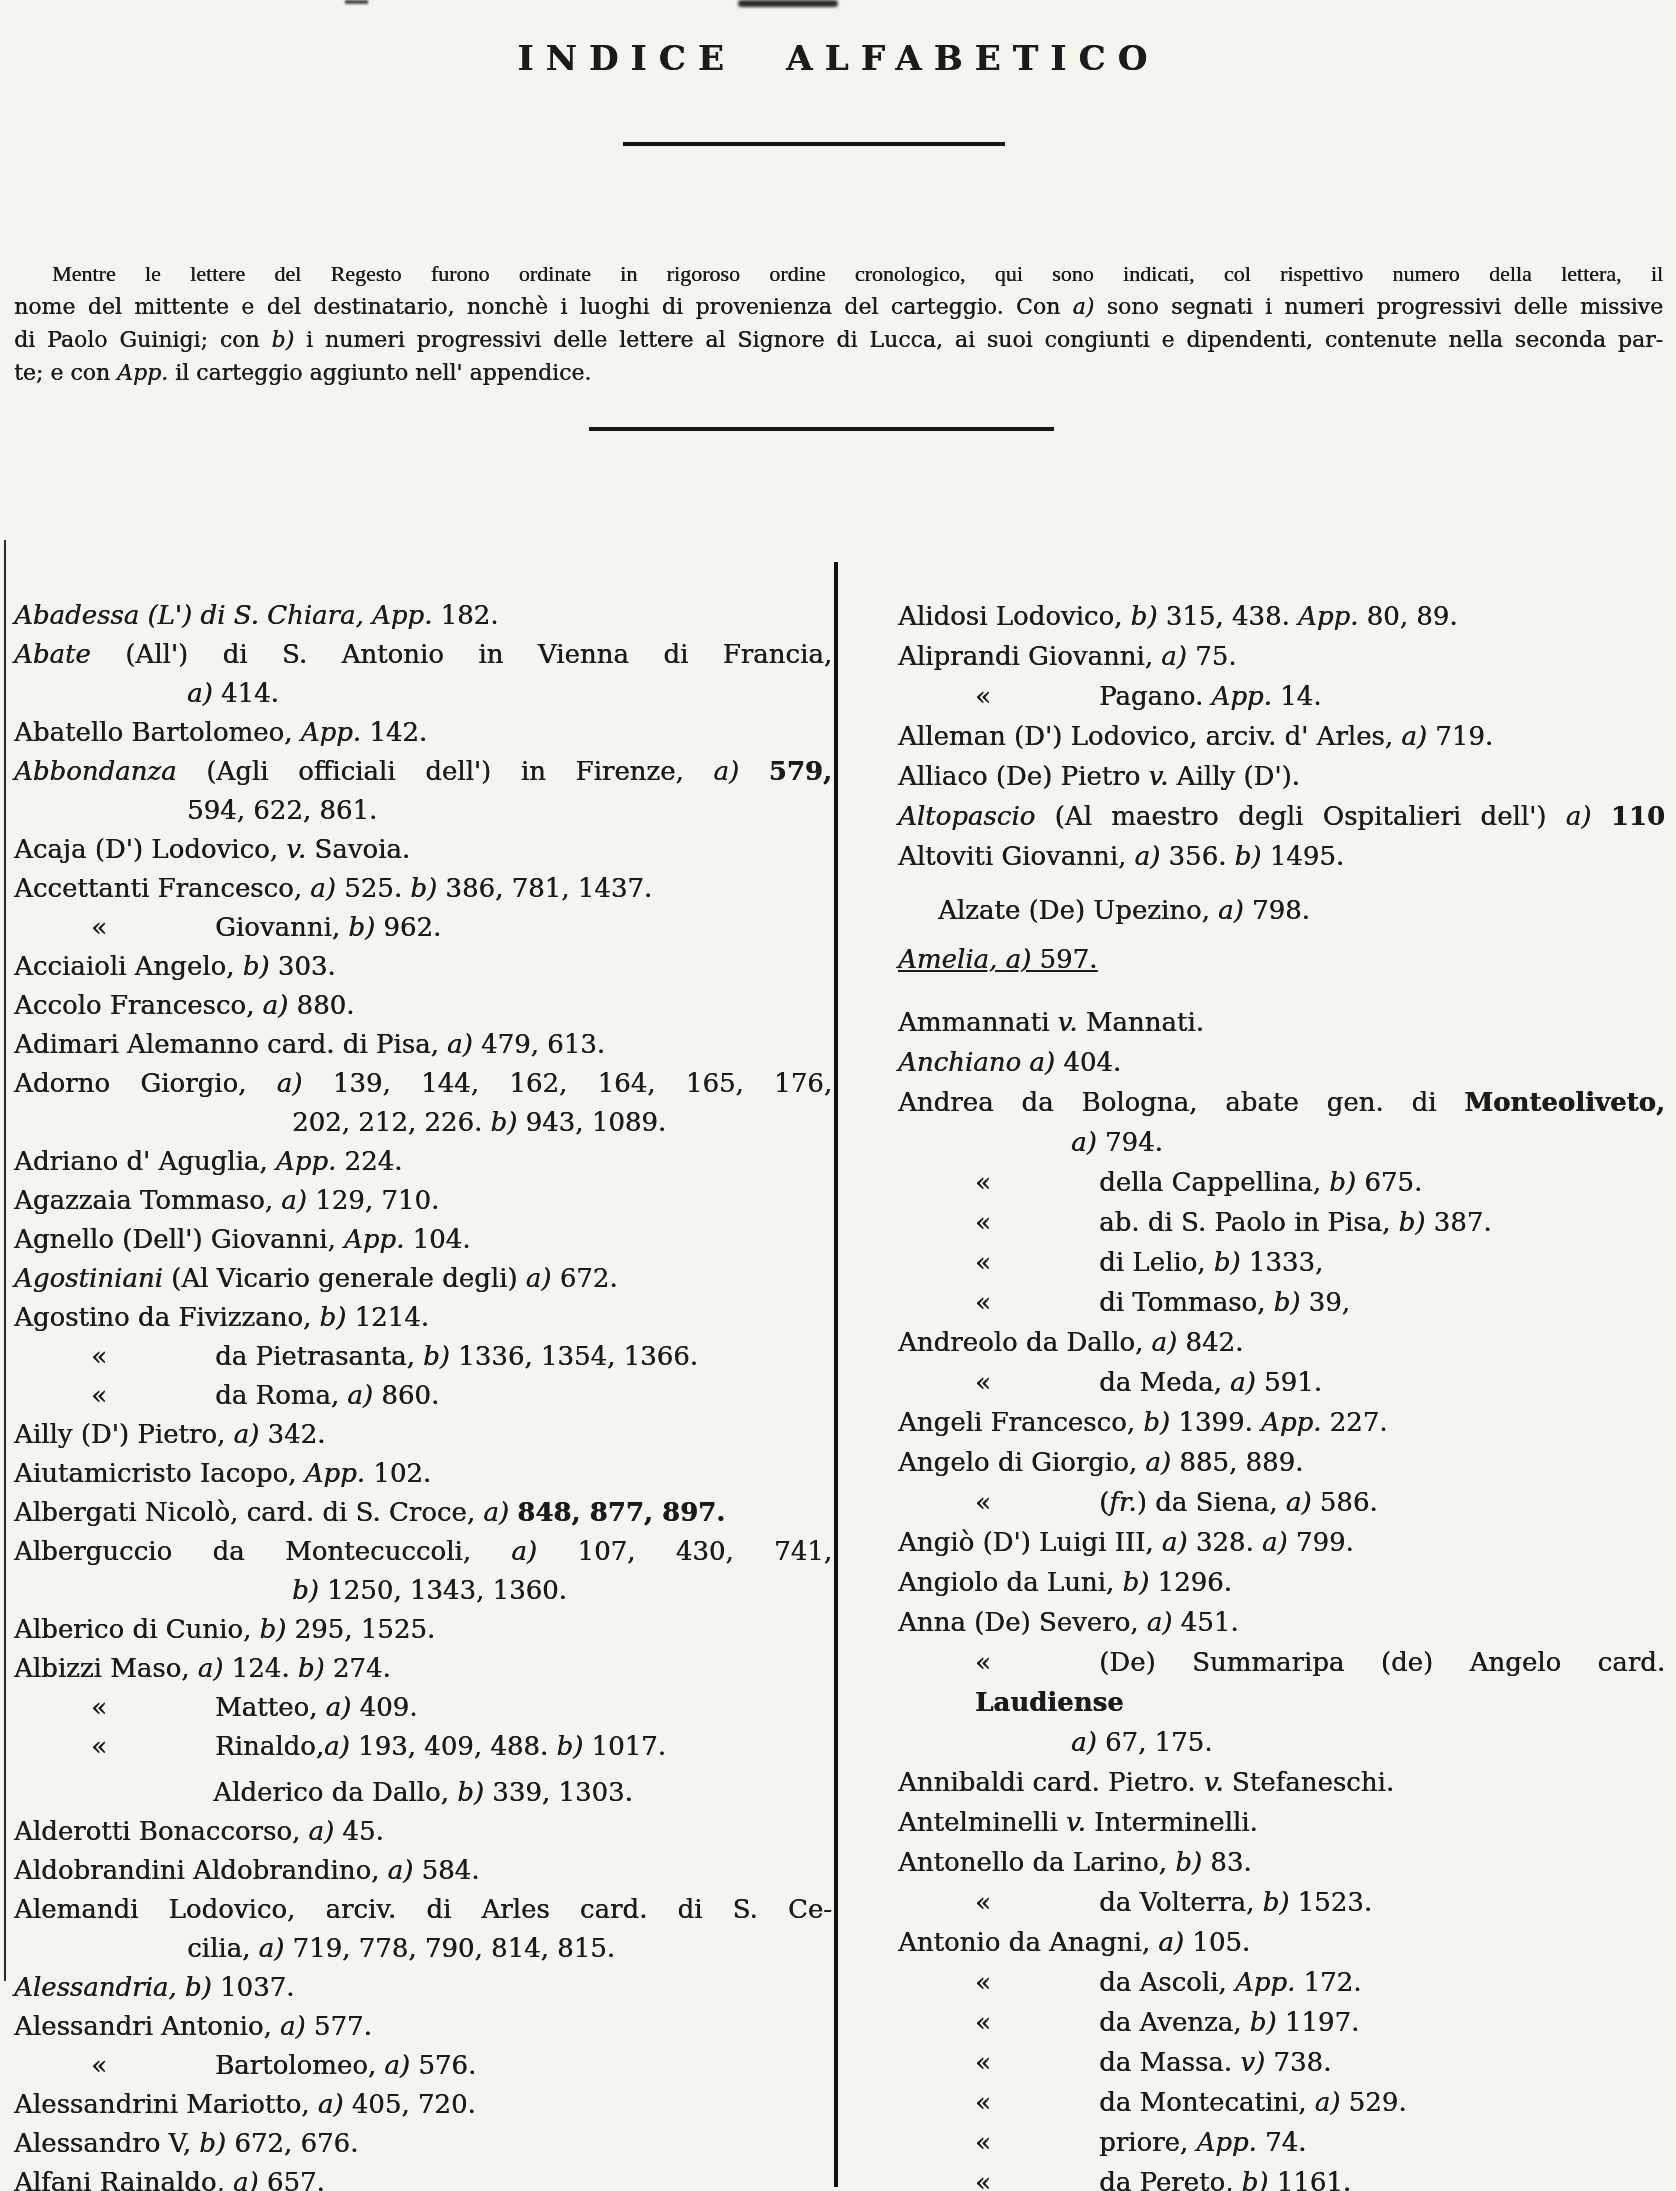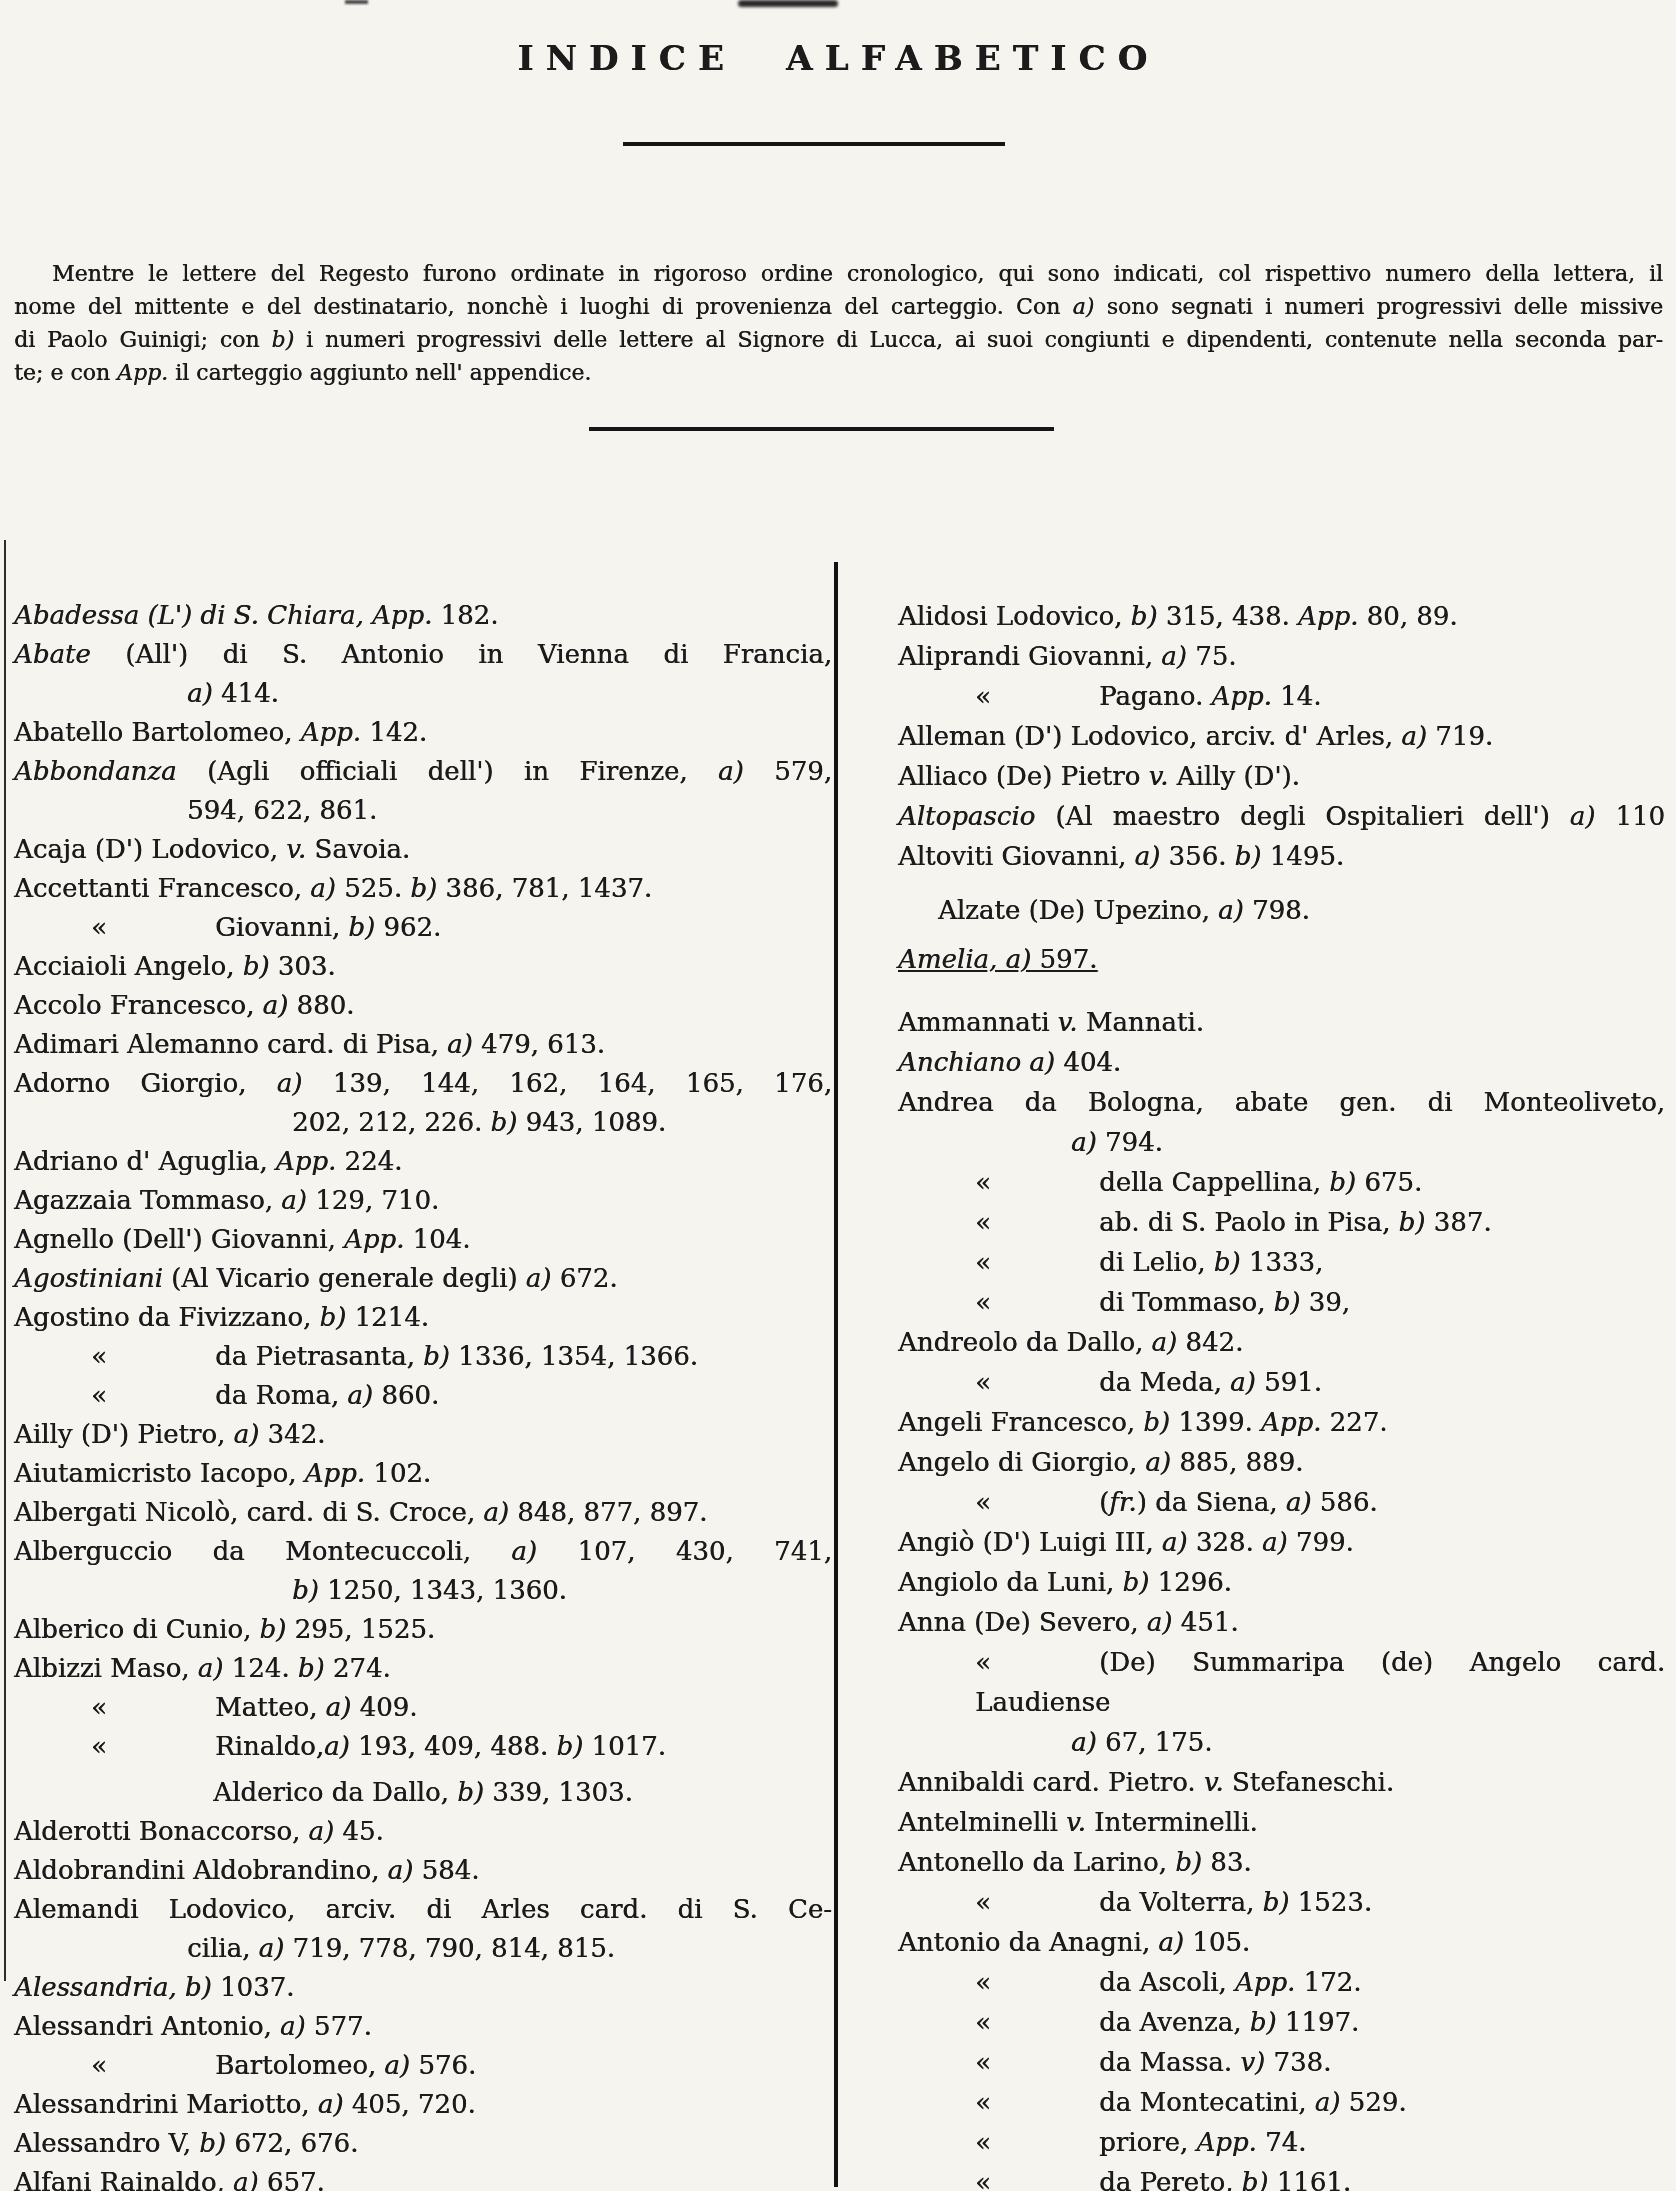--- a/index.html
+++ b/index.html
@@ -16,34 +16,34 @@
   }
   .rule{background:#161616;}
   #rule-under-title{left:623px;top:142px;width:382px;height:4.4px;}
   #rule-under-intro{left:589px;top:427px;width:465px;height:4.4px;}
   #scan-smudge-top{left:738px;top:0;width:100px;height:7px;background:#2a2a2a;filter:blur(1.7px);border-radius:3.5px;}
   #scan-smudge-top2{left:345px;top:0;width:23px;height:4.4px;background:#4a4a4a;filter:blur(0.9px);}
   #left-edge-line{left:3.5px;top:540px;width:2.6px;height:1441px;background:#2c2c2c;}
   #column-divider{left:834px;top:562px;width:3.5px;height:1625px;background:#121212;}
 
   #intro-block{left:14px;top:257px;width:1649px;font-size:22px;line-height:33px;}
-  #intro-block .line.first{text-indent:38px;}
+  #intro-block .line.first{text-indent:38px;font-family:Liberation Serif, serif;}
   .line.j{text-align:justify;text-align-last:justify;}
 
   .col{top:596px;font-size:26px;}
   #col-left{left:14px;width:818px;line-height:39px;}
   #col-right{left:898px;width:767px;line-height:40px;}
 
   .line{white-space:normal;}
   .l1{padding-left:77px;}
   .l1 .dit{display:inline-block;width:124px;}
   .l2{padding-left:173px;}
   .l3{padding-left:278px;}
   .it{font-style:italic;}
-  .bd{font-weight:normal;}
+  .bd{font-weight:bold;}
 </style>
 </head>
 <body style="background: rgb(246, 244, 239); color: rgb(27, 27, 27);">
 
 <div class="abs" id="scan-smudge-top"></div>
 <div class="abs" id="scan-smudge-top2"></div>
 
 <div class="abs" id="page-title">INDICE ALFABETICO</div>
 <div class="abs rule" id="rule-under-title" style="background: rgb(22, 22, 22);"></div>
 

